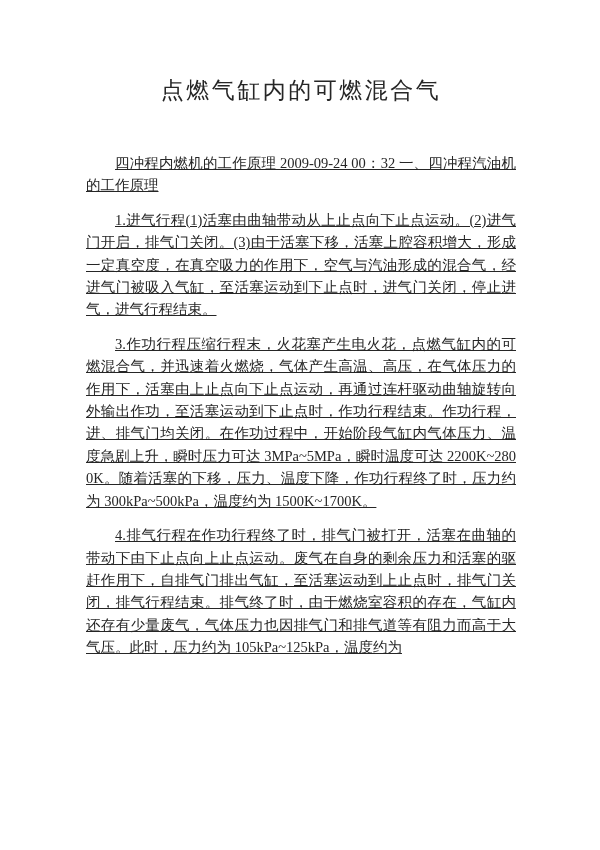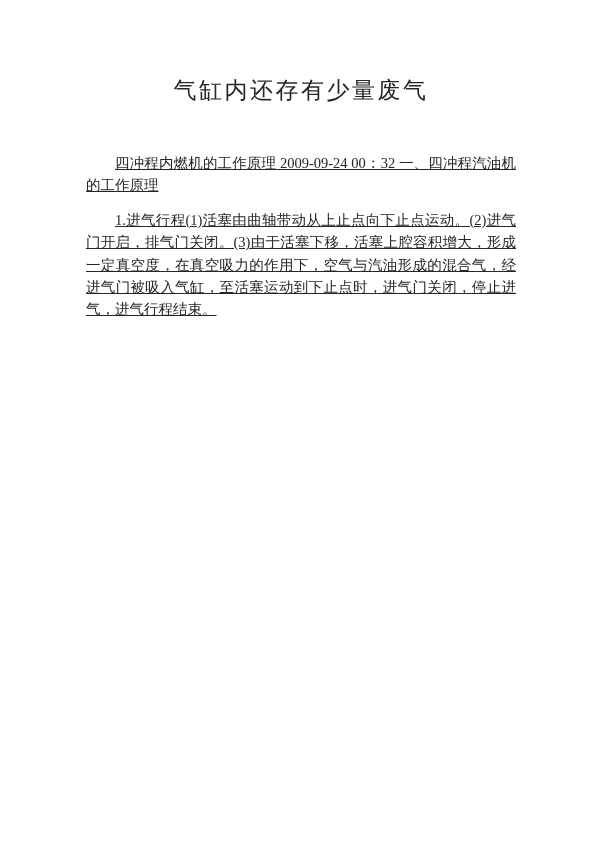--- a/index.html
+++ b/index.html
@@ -40,19 +40,21 @@
     text-indent: 2em;
     margin: 0 0 12px 0;
     word-break: break-all;
     text-decoration: underline;
   }
 </style>
 </head>
 <body>
 
 <div class="doc-page">
-  <h1 class="doc-title">气缸内还存有少量废气</h1>
+  <h1 class="doc-title">点燃气缸内的可燃混合气</h1>
 
   <div class="doc-body">
     <p>四冲程内燃机的工作原理 2009-09-24 00：32 一、四冲程汽油机的工作原理</p>
     <p>1.进气行程(1)活塞由曲轴带动从上止点向下止点运动。(2)进气门开启，排气门关闭。(3)由于活塞下移，活塞上腔容积增大，形成一定真空度，在真空吸力的作用下，空气与汽油形成的混合气，经进气门被吸入气缸，至活塞运动到下止点时，进气门关闭，停止进气，进气行程结束。</p>
+    <p>3.作功行程压缩行程末，火花塞产生电火花，点燃气缸内的可燃混合气，并迅速着火燃烧，气体产生高温、高压，在气体压力的作用下，活塞由上止点向下止点运动，再通过连杆驱动曲轴旋转向外输出作功，至活塞运动到下止点时，作功行程结束。作功行程，进、排气门均关闭。在作功过程中，开始阶段气缸内气体压力、温度急剧上升，瞬时压力可达 3MPa~5MPa，瞬时温度可达 2200K~2800K。随着活塞的下移，压力、温度下降，作功行程终了时，压力约为 300kPa~500kPa，温度约为 1500K~1700K。</p>
+    <p>4.排气行程在作功行程终了时，排气门被打开，活塞在曲轴的带动下由下止点向上止点运动。废气在自身的剩余压力和活塞的驱赶作用下，自排气门排出气缸，至活塞运动到上止点时，排气门关闭，排气行程结束。排气终了时，由于燃烧室容积的存在，气缸内还存有少量废气，气体压力也因排气门和排气道等有阻力而高于大气压。此时，压力约为 105kPa~125kPa，温度约为</p>
   </div>
 </div>
 
 </body></html>

